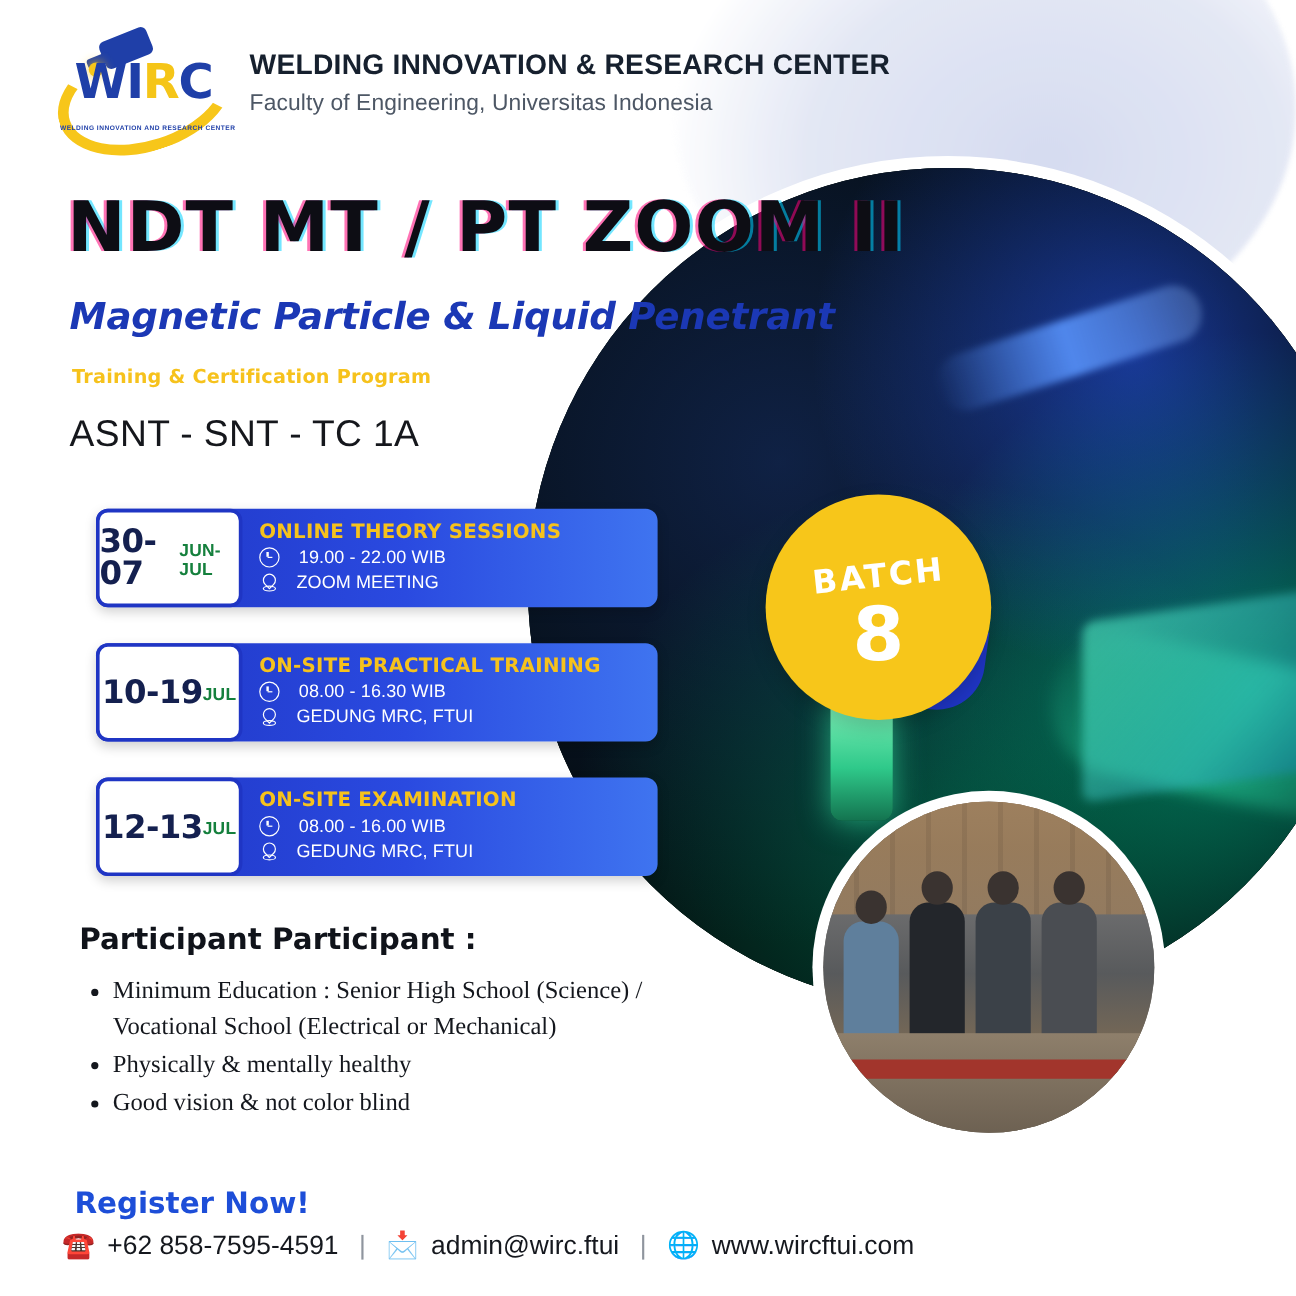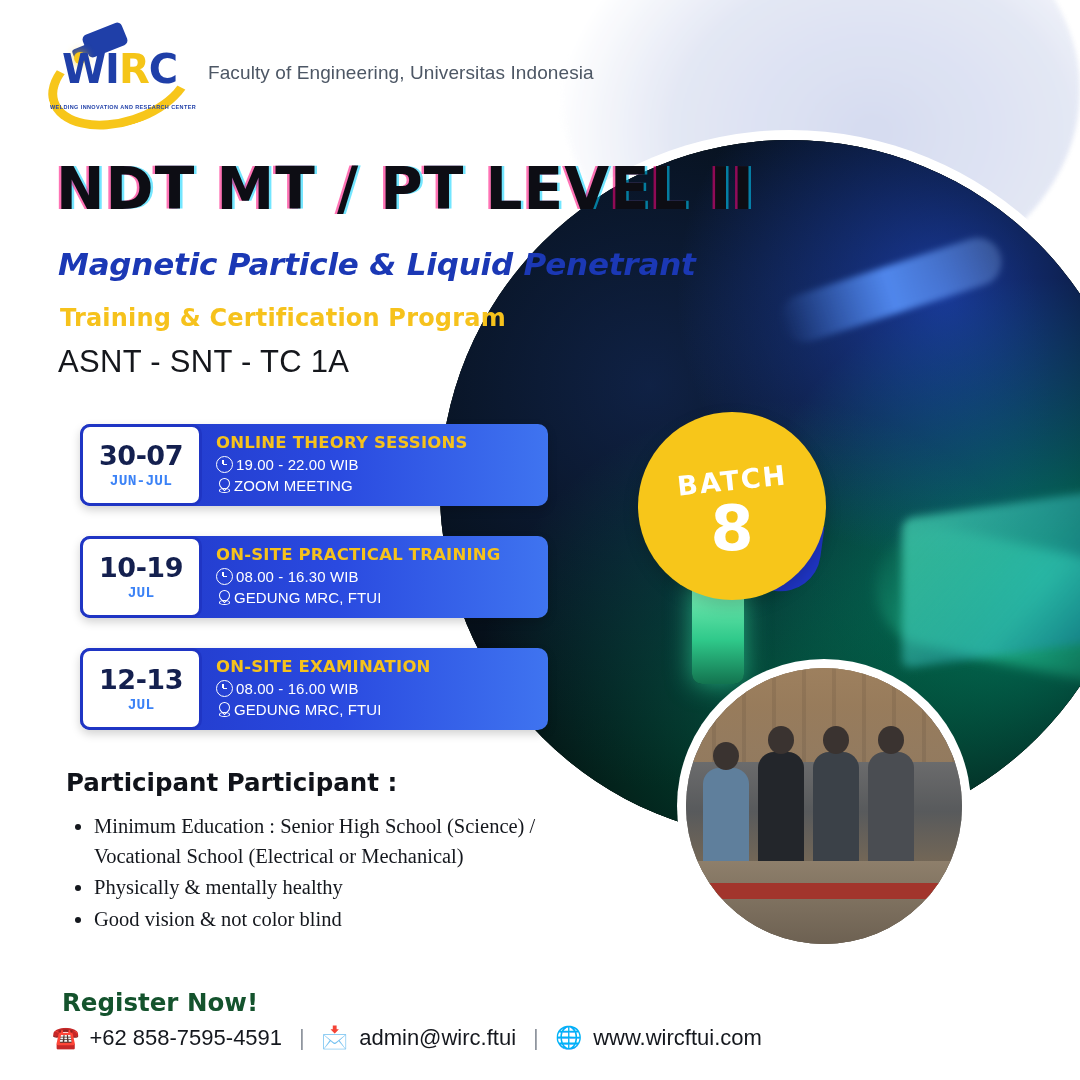--- a/index.html
+++ b/index.html
@@ -282,21 +282,21 @@
     font-weight: 800;
     color: #1b38b5;
     letter-spacing: -.2px;
     font-style: italic;
   }
   .title-program {
     position: absolute;
     left: 60px;
     top: 304px;
     font-family: "DejaVu Sans", sans-serif;
-    font-size: 24px;
+    font-size: 16px;
     font-weight: 800;
     color: #f6c21c;
     letter-spacing: .2px;
   }
   .title-standard {
     position: absolute;
     left: 58px;
     top: 344px;
     font-size: 31px;
     color: #15171c;
@@ -321,56 +321,56 @@
     box-shadow: 0 4px 10px rgba(0,0,0,.18);
   }
   .sched-date {
     position: relative;
     width: 116px;
     flex: 0 0 116px;
     background: #ffffff;
     border: 3px solid #1f35c4;
     border-radius: 10px;
     display: flex;
-    flex-direction: column;
+    flex-direction: row;
     align-items: center;
     justify-content: center;
     z-index: 2;
   }
   .sched-date .d {
     font-family: "DejaVu Sans", sans-serif;
     font-size: 27px;
     font-weight: 800;
     color: #14204f;
     line-height: 1;
     letter-spacing: -.5px;
   }
   .sched-date .m {
-    font-family: Liberation Mono, monospace;
+    font-family: Liberation Sans, sans-serif;
     font-size: 14.5px;
     font-weight: 800;
-    color: #3b82f6;
+    color: #15803d;
     margin-top: 4px;
     letter-spacing: .2px;
   }
   .sched-info {
     padding: 9px 0 0 14px;
     color: #ffffff;
   }
   .sched-info .title {
     font-family: "DejaVu Sans", sans-serif;
     font-size: 16.5px;
     font-weight: 800;
     color: #f6c21c;
     letter-spacing: .2px;
   }
   .sched-line {
     display: flex;
     align-items: center;
-    gap: 3px;
+    gap: 16px;
     font-size: 15px;
     color: #ffffff;
     margin-top: 4px;
     letter-spacing: .1px;
   }
   .ico {
     display: inline-block;
     width: 15px;
     height: 15px;
     flex: 0 0 15px;
@@ -436,21 +436,21 @@
   .req-list li { margin-bottom: 2px; font-family: Liberation Serif, serif; }
 
   
   .register {
     position: absolute;
     left: 62px;
     top: 988px;
     font-family: "DejaVu Sans", sans-serif;
     font-size: 24.5px;
     font-weight: 800;
-    color: #14532d;
+    color: #1d4ed8;
   }
   .contact-bar {
     position: absolute;
     left: 52px;
     top: 1025px;
     display: flex;
     align-items: center;
     gap: 13px;
     font-size: 22px;
     color: #15181e;
@@ -536,25 +536,26 @@
 
   <div class="header">
     <div class="logo">
       <div class="arc"></div>
       <div class="torch"></div>
       <div class="spark"></div>
       <div class="wirc-text">WI<span class="r">R</span>C</div>
       <div class="caption">WELDING INNOVATION AND RESEARCH CENTER</div>
     </div>
     <div class="header-text">
+      <div class="org-name">WELDING INNOVATION &amp; RESEARCH CENTER</div>
       <div class="org-sub">Faculty of Engineering, Universitas Indonesia</div>
     </div>
   </div>
 
-  <div class="title-main">NDT MT / PT LEVEL II</div>
+  <div class="title-main">NDT MT / PT ZOOM II</div>
   <div class="title-sub">Magnetic Particle &amp; Liquid Penetrant</div>
   <div class="title-program">Training &amp; Certification Program</div>
   <div class="title-standard">ASNT - SNT - TC 1A</div>
 
   <div class="batch">
     <div class="tail"></div>
     <div class="disc">
       <div class="label">BATCH</div>
       <div class="num">8</div>
     </div>

